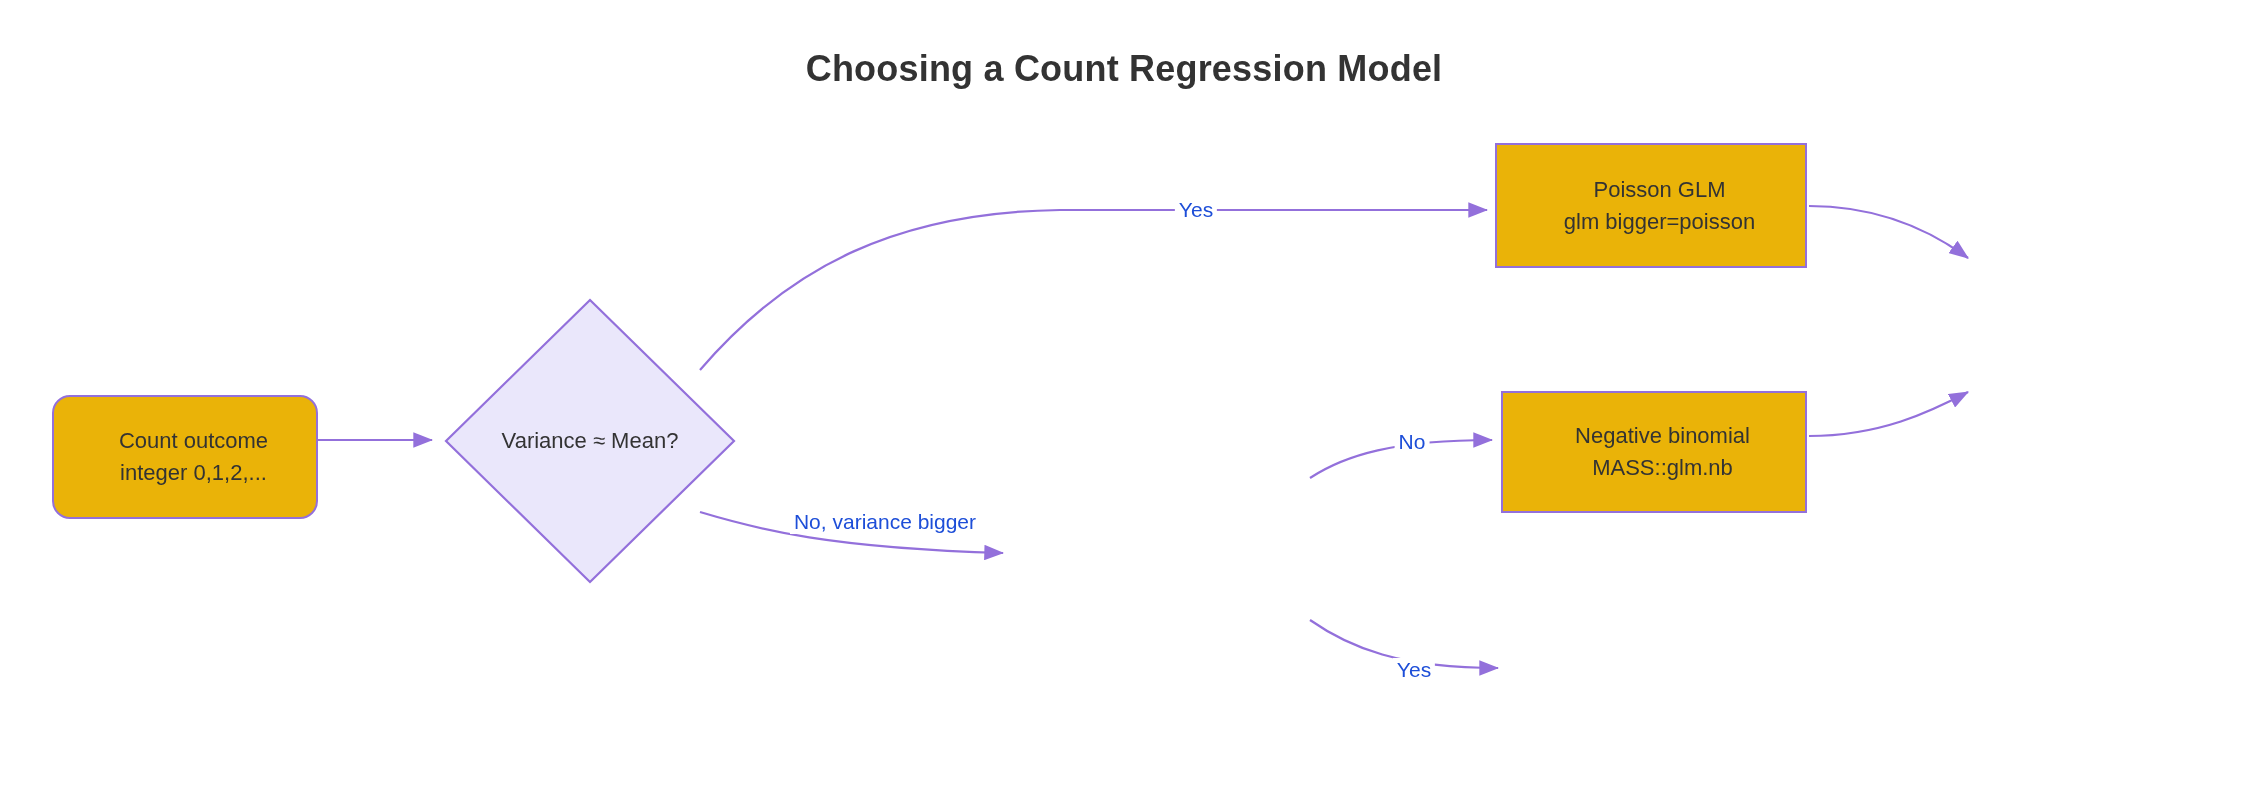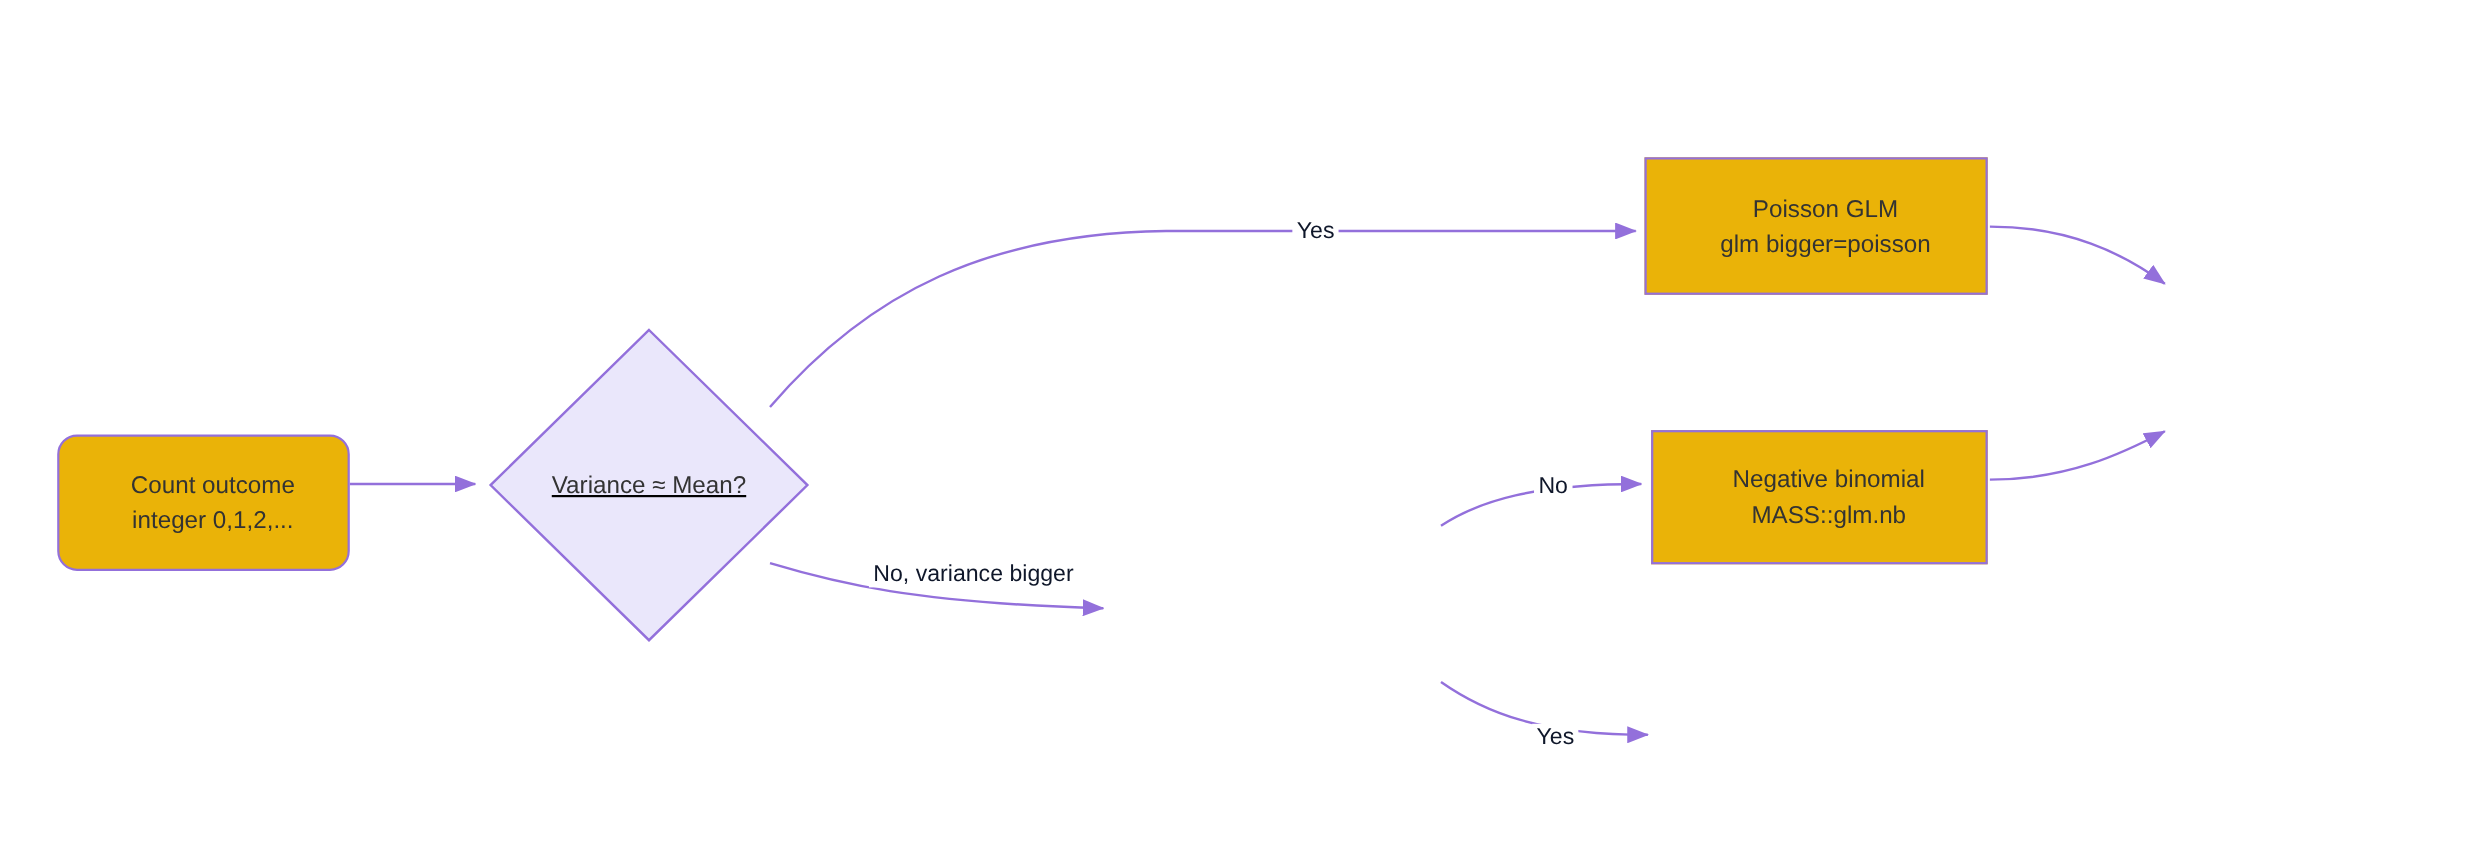--- a/index.html
+++ b/index.html
@@ -55,53 +55,53 @@
   .node .line {
     display: block;
     white-space: pre;
   }
   .decision {
     position: absolute;
     box-sizing: border-box;
     display: flex;
     align-items: center;
     justify-content: center;
-    text-decoration: underline;
   }
   .decision .diamond-shape {
     position: absolute;
     left: 0;
     top: 0;
     width: 100%;
     height: 100%;
   }
   .decision .diamond-label {
     position: relative;
     z-index: 2;
     font-size: 22px;
     color: #333333;
     text-align: center;
     white-space: nowrap;
   }
   .edge-label {
     position: absolute;
     font-size: 21px;
-    color: #0f172a;
+    color: #1d4ed8;
     background: #ffffff;
     padding: 0 4px;
     white-space: nowrap;
     transform: translate(-50%, -50%);
     z-index: 3;
   }
 </style>
 </head>
 <body>
 
 <div id="canvas">
 
+  <div id="diagram-title">Choosing a Count Regression Model</div>
 
   <svg id="edges" viewBox="0 0 2248 788" xmlns="http://www.w3.org/2000/svg">
     <defs>
       <marker id="arrowhead" markerWidth="9" markerHeight="7" refX="8.5" refY="3.5" orient="auto" markerUnits="strokeWidth">
         <polygon points="0 0, 9 3.5, 0 7" fill="#9370db"></polygon>
       </marker>
     </defs>
 
     <path d="M 318 440 L 432 440" fill="none" stroke="#9370db" stroke-width="2.2" marker-end="url(#arrowhead)"></path>
 

